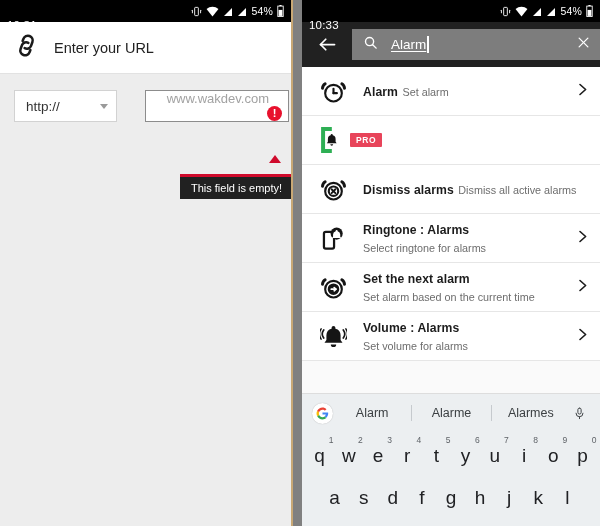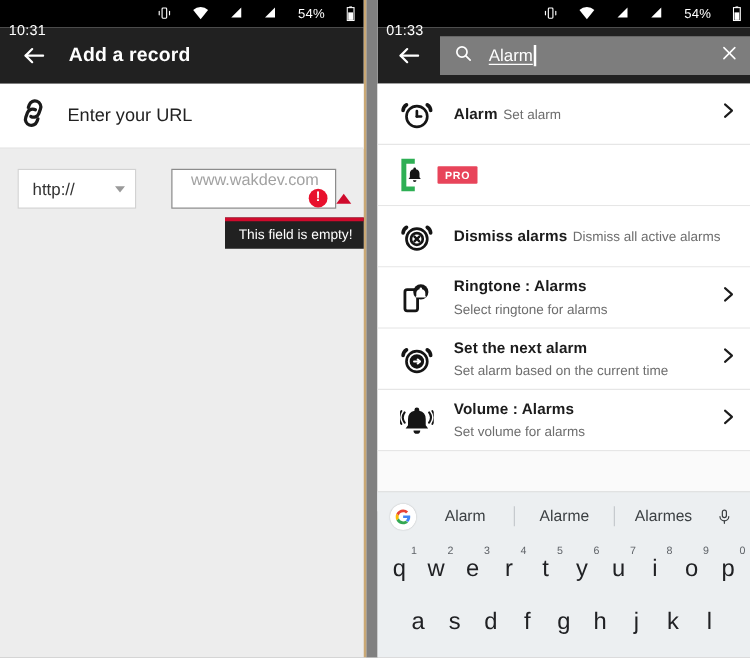--- a/index.html
+++ b/index.html
@@ -31,21 +31,21 @@
 
   
   .statusbar {
     height: 22px; background: #000000;
     display: flex; align-items: center;
     padding: 0 7px;
     color: #ffffff;
   }
   .statusbar .clock { font-size: 11.5px; letter-spacing: .2px; margin-top: 27px; }
   .statusbar .sb-right {
-    margin-left: auto; display: flex; align-items: flex-start; gap: 17px;
+    margin-left: auto; display: flex; align-items: flex-end; gap: 4px;
   }
   .statusbar .batt-text { font-size: 10.5px; letter-spacing: .2px; }
   .sb-ico { display: block; }
 
   
   .toolbar-left {
     height: 45px; background: #212121;
     display: flex; align-items: center;
     padding-left: 10px;
   }
@@ -67,21 +67,21 @@
     border-bottom: 1px solid #e2e2e2;
     text-align: center;
   }
   .url-header .uh-label {
     font-size: 14.5px; color: #222222; margin-left: 14px;
   }
 
   
   .form-row {
     display: flex; align-items: flex-start;
-    padding: 16px 22px 0 14px;
+    padding: 16px 2px 0 14px;
     position: relative;
   }
   .scheme-select {
     width: 105px; height: 32px;
     background: #ffffff; border: 1px solid #d2d2d2;
     display: flex; align-items: center;
     padding: 0 8px 0 11px;
     font-size: 13.5px; color: #333333;
   }
   .scheme-select .caret {
@@ -265,29 +265,20 @@
         </svg>
         <span class="batt-text">54%</span>
         <svg class="sb-ico" width="7" height="12" viewBox="0 0 12 22" fill="#ffffff">
           <rect x="4" y="0" width="4" height="2"></rect>
           <rect x="1" y="2" width="10" height="19" fill="none" stroke="#ffffff" stroke-width="1.6"></rect>
           <rect x="2.5" y="9" width="7" height="11"></rect>
         </svg>
       </span>
     </div>
 
-    <div class="toolbar-left">
-      <span class="tb-back">
-        <svg width="21" height="21" viewBox="0 0 24 24" fill="none" stroke="#ffffff" stroke-width="2" stroke-linecap="round" stroke-linejoin="round">
-          <line x1="20" y1="12" x2="4" y2="12"></line>
-            <polyline points="10,6 4,12 10,18"></polyline>
-        </svg>
-      </span>
-      <span class="tb-title">Add a record</span>
-    </div>
 
     <div class="url-header">
       <span>
         <svg width="27" height="27" viewBox="0 0 24 24" fill="none" stroke="#1a1a1a" stroke-width="2.3" stroke-linecap="round" transform="rotate(-25)">
           <path d="M9.5 13.5a4 4 0 0 0 6 .5l2.5-2.5a4.2 4.2 0 0 0-6-6L10.6 6.9"></path>
           <path d="M14.5 10.5a4 4 0 0 0-6-.5L6 12.5a4.2 4.2 0 0 0 6 6l1.4-1.4"></path>
         </svg>
       </span>
       <span class="uh-label">Enter your URL</span>
     </div>
@@ -308,21 +299,21 @@
       <span class="tt-text">This field is empty!</span>
     </div>
 
   </div>
 
   <div class="panel-divider"></div>
 
   <div class="panel-right">
 
     <div class="statusbar">
-      <span class="clock">01:33</span>
+      <span class="clock">10:33</span>
       <span class="sb-right">
         <svg class="sb-ico" width="11" height="11" viewBox="0 0 24 24" fill="#ffffff">
           <rect x="8" y="3" width="8" height="18" rx="1.6" fill="none" stroke="#ffffff" stroke-width="2"></rect>
           <rect x="2" y="8" width="2" height="8" rx="1"></rect>
             <rect x="20" y="8" width="2" height="8" rx="1"></rect>
         </svg>
         <svg class="sb-ico" width="13" height="11" viewBox="0 0 24 20" fill="#ffffff">
           <path d="M12 19 L23 5.5 A16 16 0 0 0 1 5.5 Z"></path>
         </svg>
         <svg class="sb-ico" width="10" height="10" viewBox="0 0 20 20" fill="#ffffff">

